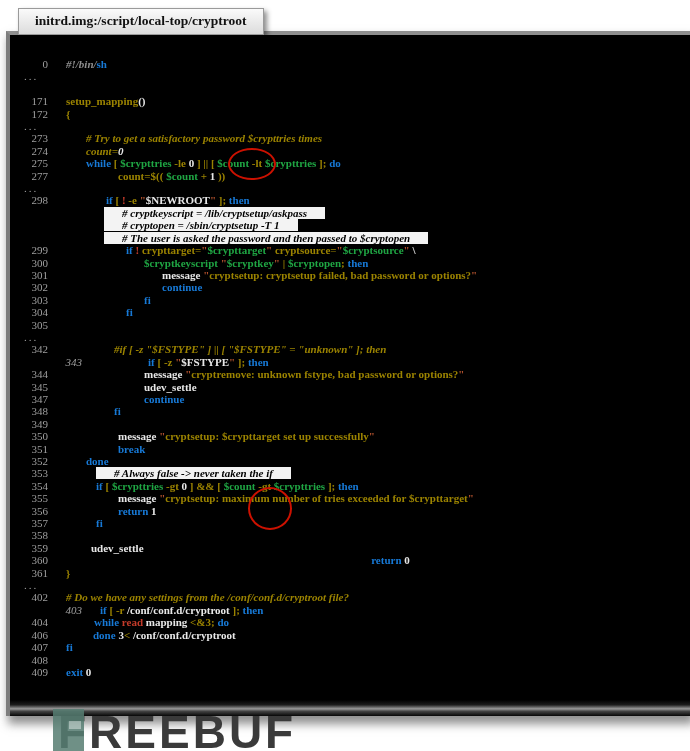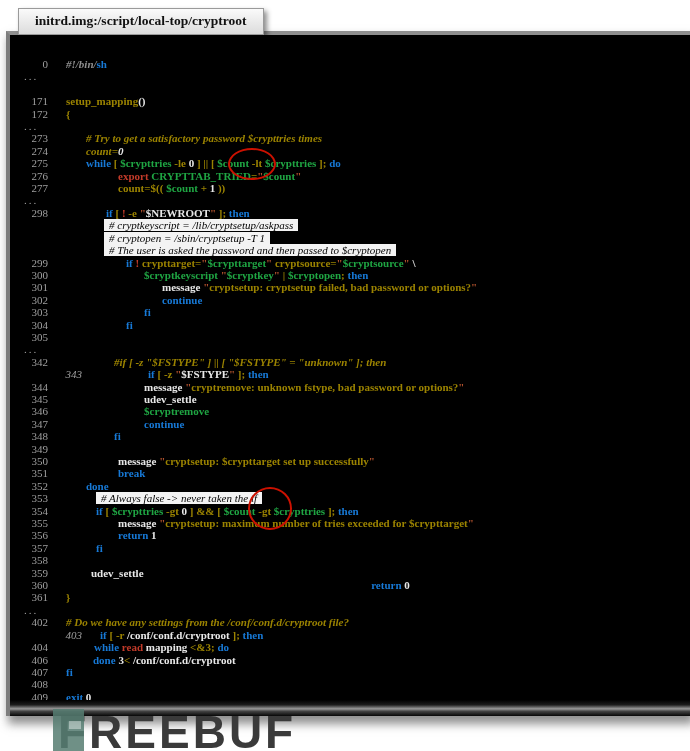--- a/index.html
+++ b/index.html
@@ -34,22 +34,22 @@
   .num.sep{text-align:left;padding-left:14px;letter-spacing:2px;}
   .txt{flex:1 1 auto;}
   .t-k{color:var(--kw);}
   .t-c{color:var(--cmd);}
   .t-v{color:var(--var);}
   .t-s{color:var(--str);}
   .t-q{color:var(--quo);}
   .t-w{color:var(--wht);}
   .t-m{color:var(--str);font-style:italic;}
   .t-d{color:#8f8f8f;font-style:italic;}
-  .t-h{background:var(--hlbg);color:#000;font-style:italic;font-weight:normal;
-       padding:0 5px;}
+  .t-h{background:var(--hlbg);color:#000;font-style:italic;font-weight:bold;
+       padding:0 18px;}
   .circle{position:absolute;border:2px solid var(--circ);border-radius:50%;
           z-index:8;}
   .gloss{position:absolute;left:0;right:0;bottom:0;height:16px;z-index:4;
          background:linear-gradient(to bottom,#000 0%,#1c1c1c 30%,#9a9a9a 55%,#444 70%,#060606 100%);}
   .watermark-text{
     position:absolute;left:58px;top:705px;z-index:5;
     font-family:"Liberation Sans",sans-serif;font-weight:bold;
     font-size:46px;letter-spacing:3px;color:var(--wm);
   }
   .watermark-logo{
@@ -70,40 +70,38 @@
   <div class="code" id="code">
       <div class="row"><span class="num">0</span><span class="txt" style="padding-left: 8px;"><span class="t-d">#!/bin/</span><span class="t-k">sh</span></span></div>
       <div class="row"><span class="num sep">...</span><span class="txt"></span></div>
       <div class="row"><span class="num">&nbsp;</span><span class="txt" style="padding-left: 8px;"></span></div>
       <div class="row"><span class="num">171</span><span class="txt" style="padding-left: 8px;"><span class="t-s">setup_mapping</span><span class="t-w">()</span></span></div>
       <div class="row"><span class="num">172</span><span class="txt" style="padding-left: 8px;"><span class="t-s">{</span></span></div>
       <div class="row"><span class="num sep">...</span><span class="txt"></span></div>
       <div class="row"><span class="num">273</span><span class="txt" style="padding-left: 28px;"><span class="t-m"># Try to get a satisfactory password $crypttries times</span></span></div>
       <div class="row"><span class="num">274</span><span class="txt" style="padding-left: 28px; font-style: italic;"><span class="t-s">count=</span><span class="t-w">0</span></span></div>
       <div class="row"><span class="num">275</span><span class="txt" style="padding-left: 28px;"><span class="t-k">while </span><span class="t-s">[ </span><span class="t-v">$crypttries</span><span class="t-s"> -le </span><span class="t-w">0</span><span class="t-s"> ] || [ </span><span class="t-v">$count</span><span class="t-s"> -lt </span><span class="t-v">$crypttries</span><span class="t-s"> ]; </span><span class="t-k">do</span></span></div>
-      <div class="row"><span class="num">276</span><span class="txt" style="padding-left: 60px;"><span class="t-c">export </span><span class="t-v">CRYPTTAB_TRIED</span><span class="t-s">=</span><span class="t-q">"</span><span class="t-v">$count</span><span class="t-q">"</span></span></div>
       <div class="row"><span class="num">277</span><span class="txt" style="padding-left: 60px;"><span class="t-s">count=$(( </span><span class="t-v">$count</span><span class="t-s"> + </span><span class="t-w">1</span><span class="t-s"> ))</span></span></div>
       <div class="row"><span class="num sep">...</span><span class="txt"></span></div>
       <div class="row"><span class="num">298</span><span class="txt" style="padding-left: 48px;"><span class="t-k">if </span><span class="t-s">[ </span><span class="t-c">! </span><span class="t-s">-e </span><span class="t-q">"</span><span class="t-w">$NEWROOT</span><span class="t-q">"</span><span class="t-s"> ]; </span><span class="t-k">then</span></span></div>
       <div class="row"><span class="num">&nbsp;</span><span class="txt" style="padding-left: 46px;"><span class="t-h"># cryptkeyscript = /lib/cryptsetup/askpass</span></span></div>
       <div class="row"><span class="num">&nbsp;</span><span class="txt" style="padding-left: 46px;"><span class="t-h"># cryptopen = /sbin/cryptsetup -T 1</span></span></div>
       <div class="row"><span class="num">&nbsp;</span><span class="txt" style="padding-left: 46px;"><span class="t-h"># The user is asked the password and then passed to $cryptopen</span></span></div>
       <div class="row"><span class="num">299</span><span class="txt" style="padding-left: 68px;"><span class="t-k">if </span><span class="t-c">! </span><span class="t-s">crypttarget=</span><span class="t-q">"</span><span class="t-v">$crypttarget</span><span class="t-q">"</span><span class="t-s"> cryptsource=</span><span class="t-q">"</span><span class="t-v">$cryptsource</span><span class="t-q">"</span><span class="t-w"> \</span></span></div>
       <div class="row"><span class="num">300</span><span class="txt" style="padding-left: 86px;"><span class="t-v">$cryptkeyscript</span><span class="t-s"> </span><span class="t-q">"</span><span class="t-v">$cryptkey</span><span class="t-q">"</span><span class="t-s"> | </span><span class="t-v">$cryptopen</span><span class="t-s">; </span><span class="t-k">then</span></span></div>
       <div class="row"><span class="num">301</span><span class="txt" style="padding-left: 104px;"><span class="t-w">message </span><span class="t-q">"</span><span class="t-s">cryptsetup: cryptsetup failed, bad password or options?</span><span class="t-q">"</span></span></div>
       <div class="row"><span class="num">302</span><span class="txt" style="padding-left: 104px;"><span class="t-k">continue</span></span></div>
       <div class="row"><span class="num">303</span><span class="txt" style="padding-left: 86px;"><span class="t-k">fi</span></span></div>
       <div class="row"><span class="num">304</span><span class="txt" style="padding-left: 68px;"><span class="t-k">fi</span></span></div>
       <div class="row"><span class="num">305</span><span class="txt" style="padding-left: 8px;"></span></div>
       <div class="row"><span class="num sep">...</span><span class="txt"></span></div>
       <div class="row"><span class="num">342</span><span class="txt" style="padding-left: 56px;"><span class="t-m">#if [ -z "$FSTYPE" ] || [ "$FSTYPE" = "unknown" ]; then</span></span></div>
       <div class="row"><span class="num it">343</span><span class="txt" style="padding-left: 56px;"><span class="t-k">if </span><span class="t-s">[ -z </span><span class="t-q">"</span><span class="t-w">$FSTYPE</span><span class="t-q">"</span><span class="t-s"> ]; </span><span class="t-k">then</span></span></div>
       <div class="row"><span class="num">344</span><span class="txt" style="padding-left: 86px;"><span class="t-w">message </span><span class="t-q">"</span><span class="t-s">cryptremove: unknown fstype, bad password or options?</span><span class="t-q">"</span></span></div>
       <div class="row"><span class="num">345</span><span class="txt" style="padding-left: 86px;"><span class="t-w">udev_settle</span></span></div>
-      <div class="row"><span class="num">346</span><span class="txt" style="padding-left: 86px;"><span class="t-v">$cryptremove</span></span></div>
       <div class="row"><span class="num">347</span><span class="txt" style="padding-left: 86px;"><span class="t-k">continue</span></span></div>
       <div class="row"><span class="num">348</span><span class="txt" style="padding-left: 56px;"><span class="t-k">fi</span></span></div>
       <div class="row"><span class="num">349</span><span class="txt" style="padding-left: 8px;"></span></div>
       <div class="row"><span class="num">350</span><span class="txt" style="padding-left: 60px;"><span class="t-w">message </span><span class="t-q">"</span><span class="t-s">cryptsetup: $crypttarget set up successfully</span><span class="t-q">"</span></span></div>
       <div class="row"><span class="num">351</span><span class="txt" style="padding-left: 60px;"><span class="t-k">break</span></span></div>
       <div class="row"><span class="num">352</span><span class="txt" style="padding-left: 28px;"><span class="t-k">done</span></span></div>
       <div class="row"><span class="num">353</span><span class="txt" style="padding-left: 38px;"><span class="t-h"># Always false -&gt; never taken the if</span></span></div>
       <div class="row"><span class="num">354</span><span class="txt" style="padding-left: 38px;"><span class="t-k">if </span><span class="t-s">[ </span><span class="t-v">$crypttries</span><span class="t-s"> -gt </span><span class="t-w">0</span><span class="t-s"> ] &amp;&amp; [ </span><span class="t-v">$count</span><span class="t-s"> -gt </span><span class="t-v">$crypttries</span><span class="t-s"> ]; </span><span class="t-k">then</span></span></div>
       <div class="row"><span class="num">355</span><span class="txt" style="padding-left: 60px;"><span class="t-w">message </span><span class="t-q">"</span><span class="t-s">cryptsetup: maximum number of tries exceeded for $crypttarget</span><span class="t-q">"</span></span></div>
       <div class="row"><span class="num">356</span><span class="txt" style="padding-left: 60px;"><span class="t-k">return </span><span class="t-w">1</span></span></div>

